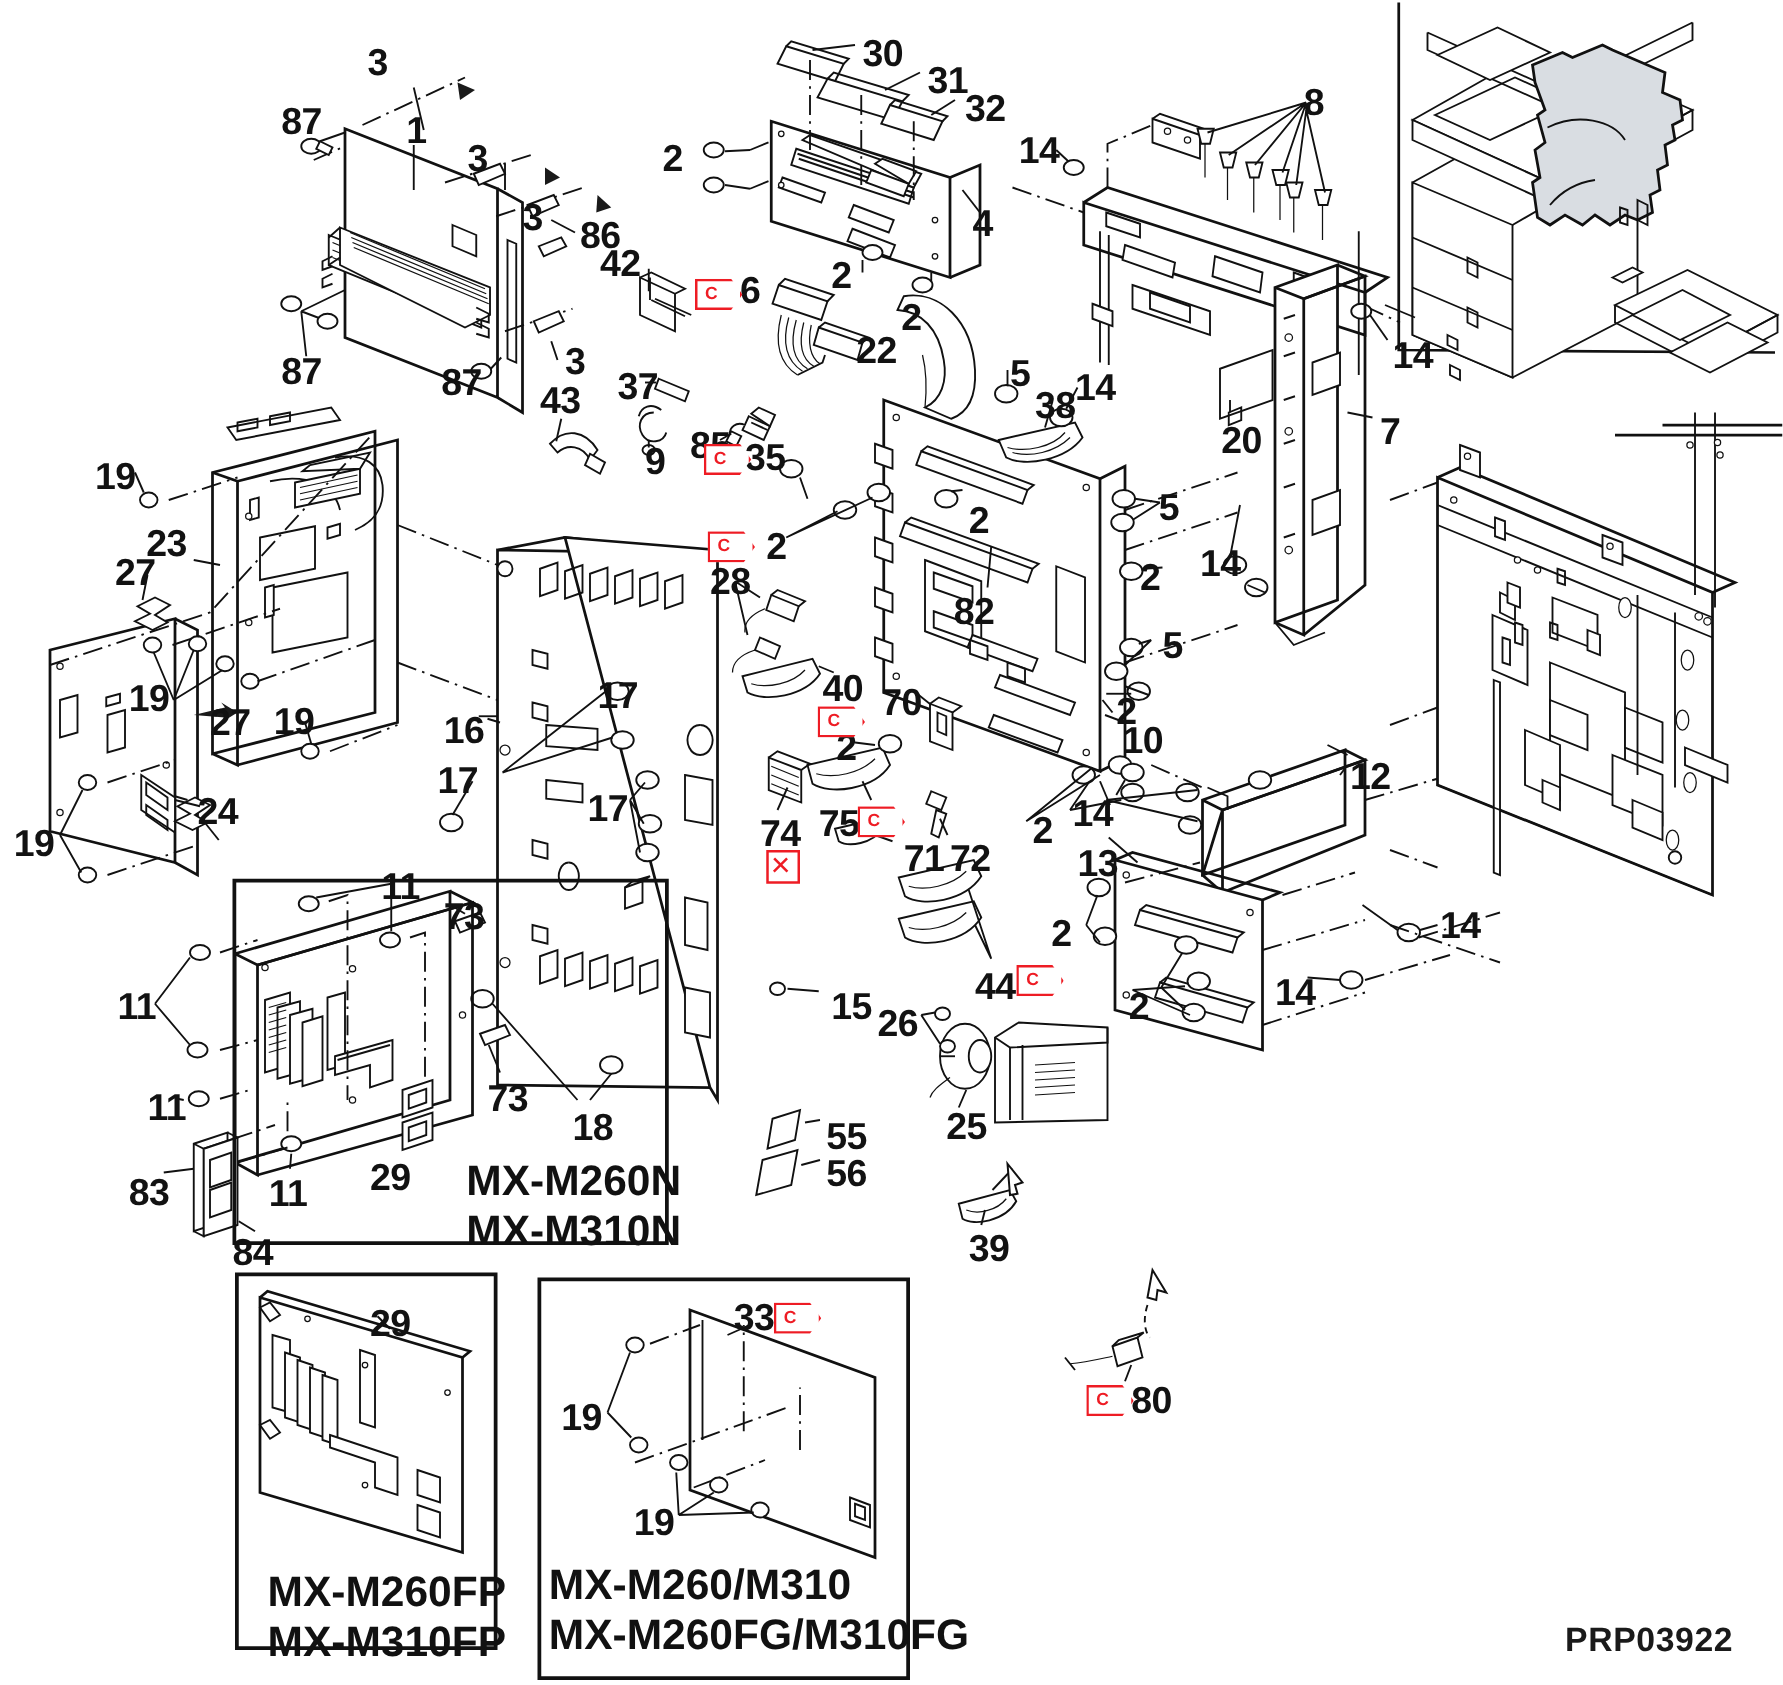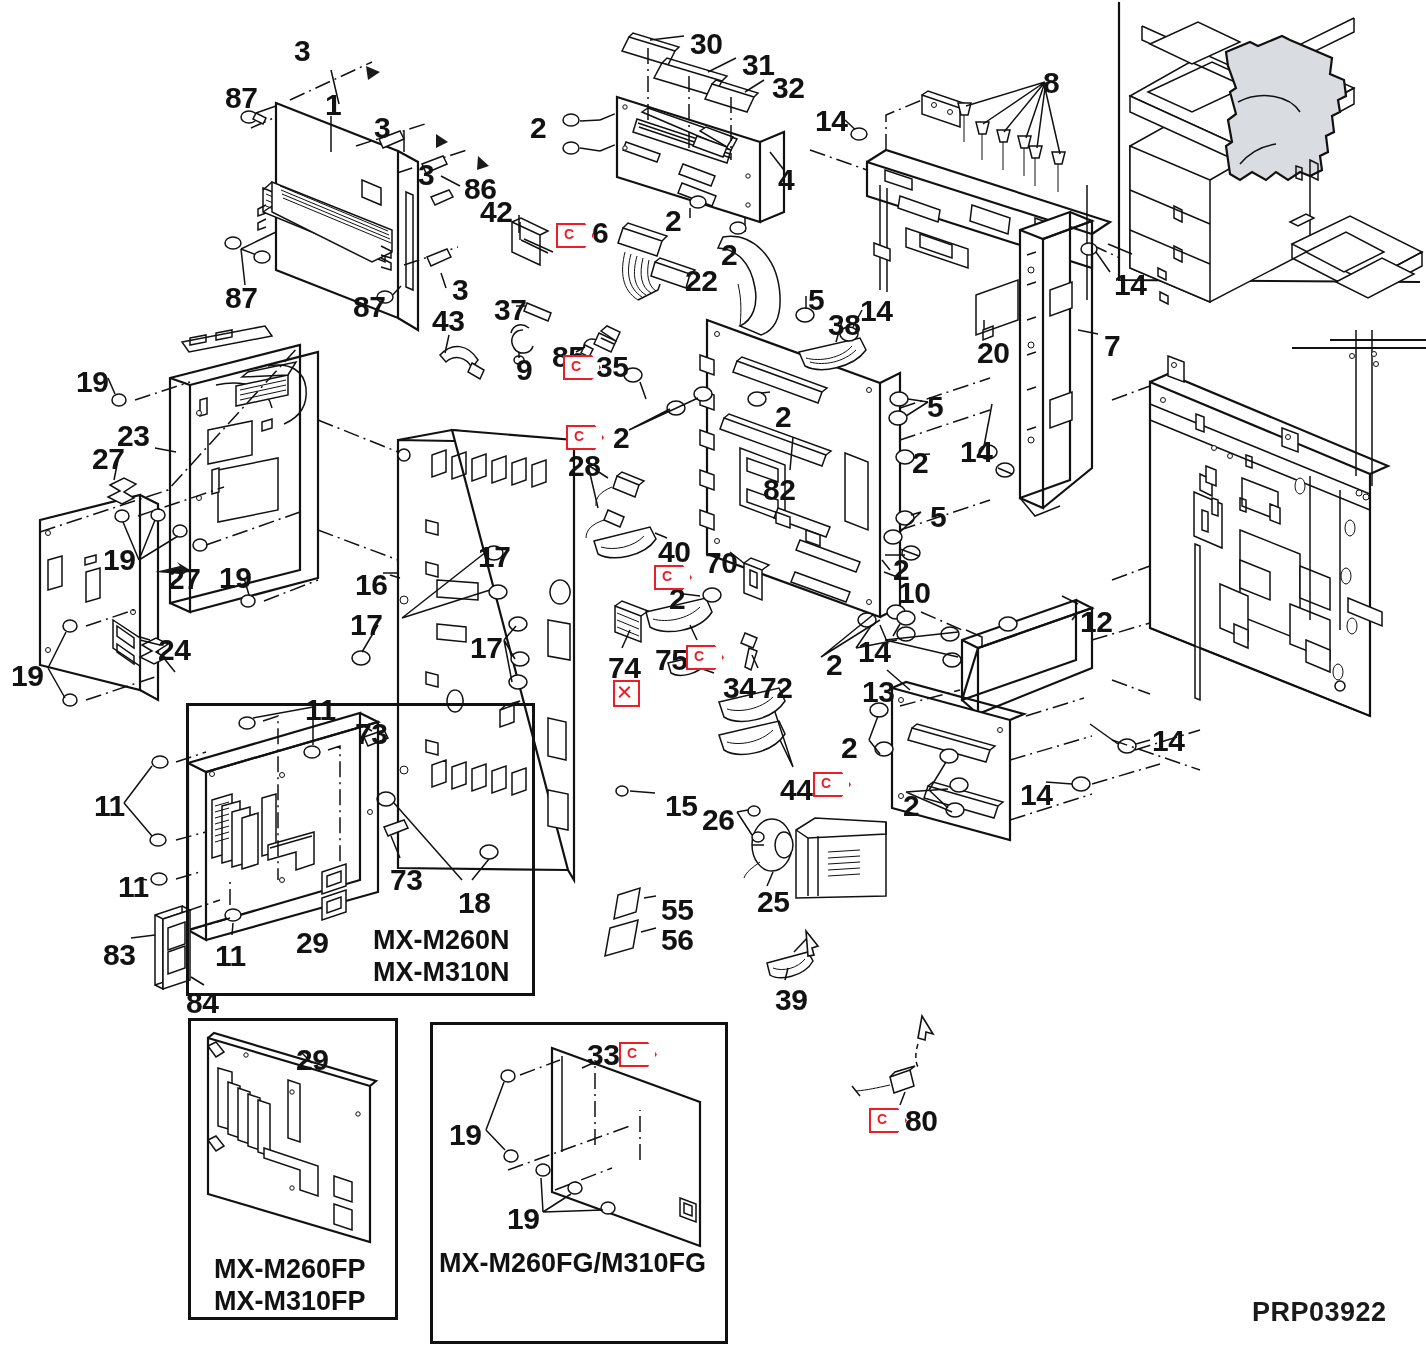--- a/index.html
+++ b/index.html
@@ -25,21 +25,21 @@
   
   .xmark{position:absolute;width:23px;height:23px;border:2px solid #ee1c24;
       background:#fff;}
   .xmark:before,.xmark:after{content:"";position:absolute;left:2px;top:9px;
       width:15px;height:2.4px;background:#ee1c24;}
   .xmark:before{transform:rotate(45deg);}
   .xmark:after{transform:rotate(-45deg);}
 
   
   .vbox{position:absolute;border:3px solid #111;background:transparent;}
-  .vlabel{position:absolute;font-weight:bold;font-size:27px;line-height:1.18;
+  .vlabel{position:absolute;font-weight:bold;font-size:34px;line-height:1.18;
       color:#111;white-space:nowrap;font-family:"Liberation Sans",sans-serif;}
 
   .prp{position:absolute;font-weight:bold;font-size:27px;color:#1a1a1a;
       letter-spacing:0.5px;}
 
   svg{position:absolute;left:0;top:0;}
   .ln{stroke:#111;fill:none;}
   .th{stroke-width:2.2;}
   .md{stroke-width:1.5;}
   .tn{stroke-width:1;}
@@ -935,21 +935,21 @@
       <div class="cn" style="left: 350px; top: 610px;">17</div>
       <div class="cn" style="left: 478px; top: 542px;">17</div>
       <div class="cn" style="left: 470px; top: 633px;">17</div>
       <div class="cn" style="left: 658px; top: 537px;">40</div>
       <div class="cn" style="left: 705px; top: 548px;">70</div>
       <div class="cn" style="left: 669px; top: 584px;">2</div>
       <div class="cn" style="left: 898px; top: 578px;">10</div>
       <div class="cn" style="left: 893px; top: 555px;">2</div>
       <div class="cn" style="left: 608px; top: 653px;">74</div>
       <div class="cn" style="left: 655px; top: 645px;">75</div>
-      <div class="cn" style="left: 723px; top: 673px;">34</div>
+      <div class="cn" style="left: 723px; top: 673px;">71</div>
       <div class="cn" style="left: 760px; top: 673px;">72</div>
       <div class="cn" style="left: 826px; top: 650px;">2</div>
       <div class="cn" style="left: 858px; top: 637px;">14</div>
       <div class="cn" style="left: 862px; top: 677px;">13</div>
       <div class="cn" style="left: 841px; top: 733px;">2</div>
       <div class="cn" style="left: 1080px; top: 607px;">12</div>
       <div class="cn" style="left: 1152px; top: 726px;">14</div>
       <div class="cn" style="left: 1020px; top: 780px;">14</div>
       <div class="cn" style="left: 903px; top: 791px;">2</div>
       <div class="cn" style="left: 780px; top: 775px;">44</div>
@@ -1018,19 +1018,20 @@
         <div>MX-M260N</div>
         <div>MX-M310N</div>
       </div>
       <div class="vbox" style="left: 188px; top: 1018px; width: 204px; height: 296px;"></div>
       <div class="vlabel" style="left: 214px; top: 1254px;">
         <div>MX-M260FP</div>
         <div>MX-M310FP</div>
       </div>
       <div class="vbox" style="left: 430px; top: 1022px; width: 292px; height: 316px;"></div>
       <div class="vlabel" style="left: 439px; top: 1248px;">
+        <div>MX-M260/M310</div>
         <div>MX-M260FG/M310FG</div>
       </div>
     </div>
 
   <div class="prp" style="left:1252px;top:1297px;">PRP03922</div>
 
 </div>
 
 </body></html>

